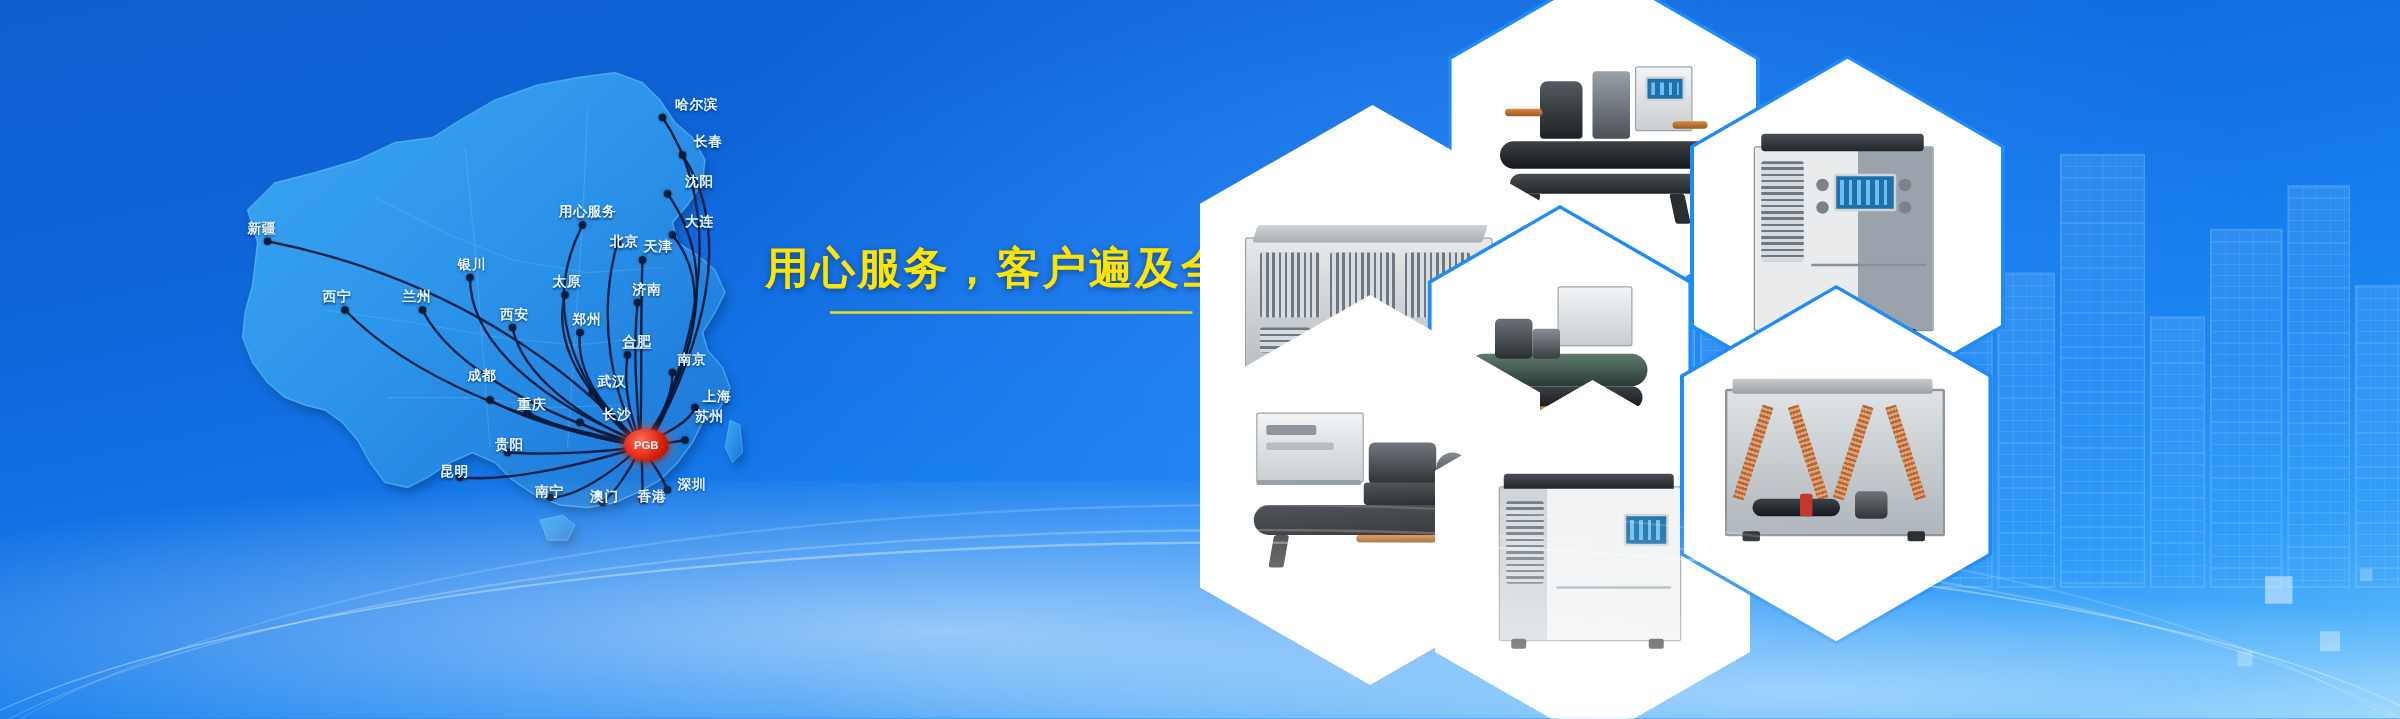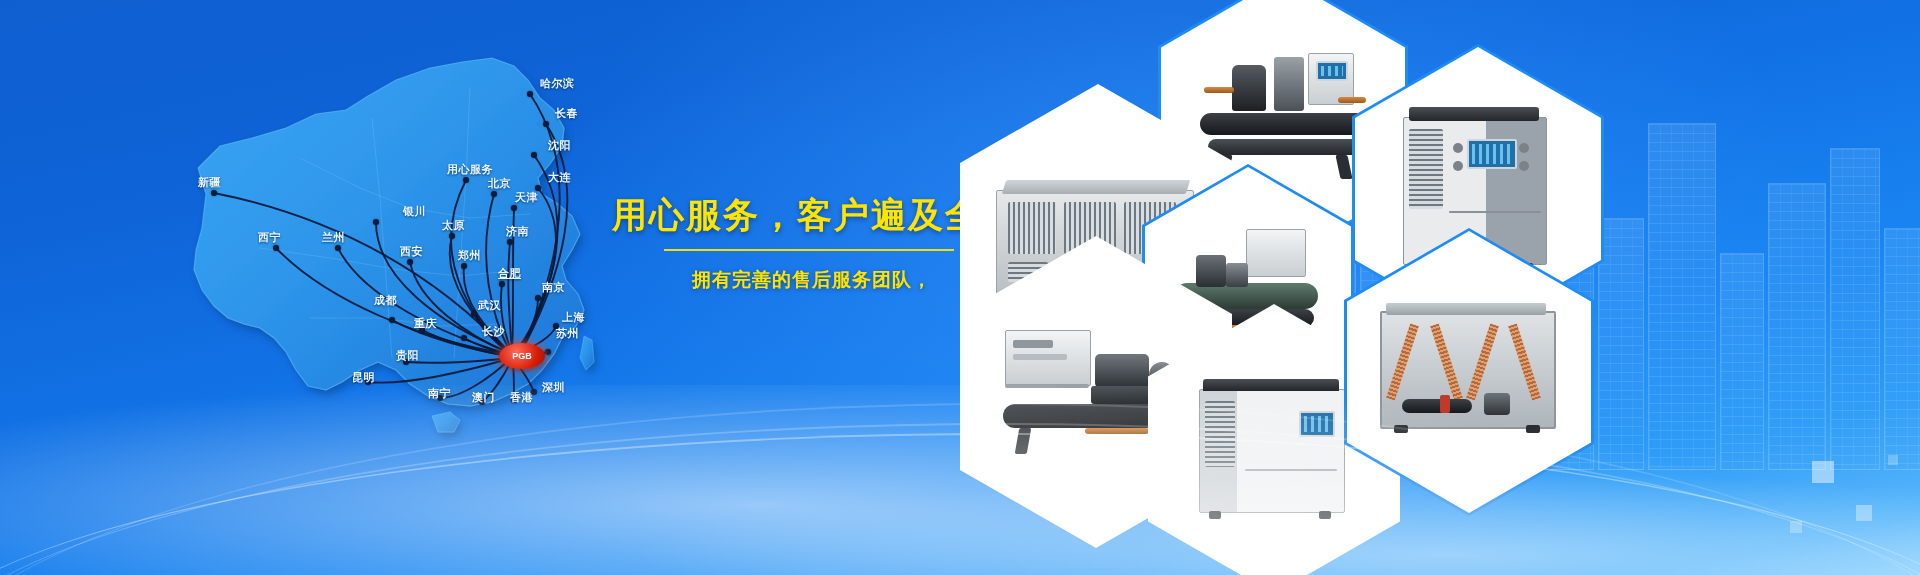--- a/index.html
+++ b/index.html
@@ -39,21 +39,21 @@
 
   .sq{position:absolute;background:rgba(255,255,255,.55);pointer-events:none;}
 
   
   #map{position:absolute;left:110px;top:18px;width:560px;height:430px;}
   #map svg{position:absolute;inset:0;width:100%;height:100%;}
   .city-label{position:absolute;color:#eaf6ff;font-size:11px;font-weight:700;
     white-space:nowrap;text-shadow:0 1px 2px rgba(0,40,90,.85);letter-spacing:.5px;}
   .city-dot{position:absolute;width:6px;height:6px;border-radius:50%;background:#0b1b3a;
     box-shadow:0 0 2px rgba(0,0,0,.6);}
-  .hub{position:absolute;width:46px;height:26px;border-radius:50%;
+  .hub{position:absolute;width:36px;height:26px;border-radius:50%;
     background:radial-gradient(circle at 38% 34%,#ff6a5a,#d81e06 62%,#9c1102);
     box-shadow:0 0 10px rgba(255,70,40,.85),0 2px 4px rgba(0,0,0,.45);
     color:#fff;font-size:9px;font-weight:700;display:flex;align-items:center;justify-content:center;}
 
   
   #copy{position:absolute;left:612px;top:196px;width:400px;}
   #headline{color:#ffe400;font-size:35px;font-weight:700;letter-spacing:2px;
     text-shadow:0 2px 5px rgba(0,30,80,.55);white-space:nowrap;line-height:1.1;}
   #divider{margin:14px 0 0 52px;width:290px;height:2px;background:#ffe400;opacity:.95;}
   #sub{margin-top:14px;text-align:center;color:#ffe400;font-size:19px;font-weight:700;
@@ -186,27 +186,27 @@
         <div class="city-label" style="left: 430px; top: 58px;">哈尔滨</div>
         <div class="city-dot" style="left: 433px; top: 103px;"></div>
         <div class="city-label" style="left: 445px; top: 88px;">长春</div>
         <div class="city-dot" style="left: 421px; top: 134px;"></div>
         <div class="city-label" style="left: 438px; top: 120px;">沈阳</div>
         <div class="city-dot" style="left: 425px; top: 167px;"></div>
         <div class="city-label" style="left: 438px; top: 152px;">大连</div>
         <div class="city-dot" style="left: 353px; top: 159px;"></div>
         <div class="city-label" style="left: 337px; top: 144px;">用心服务</div>
         <div class="city-dot" style="left: 381px; top: 173px;"></div>
-        <div class="city-label" style="left: 378px; top: 158px;">北京</div>
+        <div class="city-label" style="left: 378px; top: 168px;">北京</div>
         <div class="city-dot" style="left: 401px; top: 187px;"></div>
         <div class="city-label" style="left: 405px; top: 172px;">天津</div>
         <div class="city-dot" style="left: 101px; top: 172px;"></div>
         <div class="city-label" style="left: 88px; top: 157px;">新疆</div>
         <div class="city-dot" style="left: 263px; top: 201px;"></div>
-        <div class="city-label" style="left: 256px; top: 186px; margin-left: 37px;">银川</div>
+        <div class="city-label" style="left: 256px; top: 186px;">银川</div>
         <div class="city-dot" style="left: 339px; top: 215px;"></div>
         <div class="city-label" style="left: 332px; top: 200px;">太原</div>
         <div class="city-dot" style="left: 225px; top: 227px;"></div>
         <div class="city-label" style="left: 212px; top: 212px;">兰州</div>
         <div class="city-dot" style="left: 397px; top: 221px;"></div>
         <div class="city-label" style="left: 396px; top: 206px;">济南</div>
         <div class="city-dot" style="left: 163px; top: 227px;"></div>
         <div class="city-label" style="left: 148px; top: 212px;">西宁</div>
         <div class="city-dot" style="left: 297px; top: 241px;"></div>
         <div class="city-label" style="left: 290px; top: 226px;">西安</div>
@@ -244,21 +244,20 @@
 
     <div class="hub" id="hub-marker" style="left: 389px; top: 325px;">
       <span>PGB</span>
     </div>
   </div>
 
   <div id="copy">
     <div id="headline">用心服务，客户遍及全国</div>
     <div id="divider"></div>
     <div id="sub">
-      <div>拥有完善的售后服务团队，</div>
     </div>
   </div>
 
   <div id="gallery">
 
     <div class="hex frame" style="--w:250px;--h:288px;left:198px;top:-26px;">
       <div class="inner">
         <div class="mach" style="width:190px;height:150px;">
           <div class="body dark" style="left:20px;top:96px;width:160px;height:16px;border-radius:8px;"></div>
           <div class="body pipe" style="left:12px;top:70px;width:172px;height:22px;"></div>

